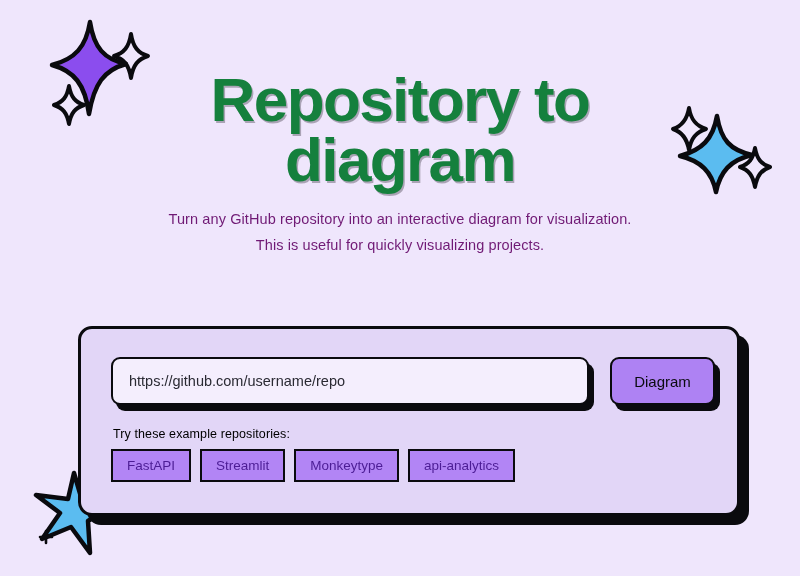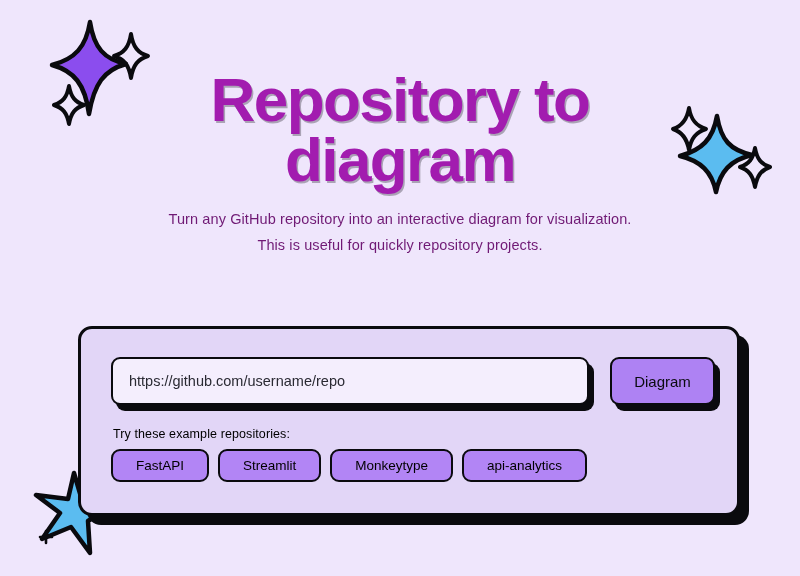--- a/index.html
+++ b/index.html
@@ -27,21 +27,21 @@
   .title {
     position: absolute;
     top: 28px;
     left: 0;
     width: 800px;
     text-align: center;
     font-size: 62px;
     line-height: 0.98;
     font-weight: 800;
     letter-spacing: -1.6px;
-    color: #a21caf;
+    color: #15803d;
     text-shadow: 1.5px 1.5px 0 rgba(10,10,16,0.30);
   }
   .title .line2 { display: block; }
 
   
   .subtitle {
     position: absolute;
     top: 206px;
     left: 0;
     width: 800px;
@@ -170,29 +170,29 @@
     position: absolute;
     left: 30px;
     top: 120px;
     width: 610px;
     display: flex;
     gap: 9px;
   }
   .chip {
     background: #B285F5;
     border: 2px solid #0A0A0E;
-    border-radius: 9px;
+    border-radius: 0;
     height: 33px;
-    padding: 0 23px;
+    padding: 0 14px;
     display: flex;
     align-items: center;
     justify-content: center;
     font-family: "Liberation Sans", sans-serif;
     font-size: 13.5px;
-    color: #000000;
+    color: #4c1d95;
     cursor: pointer;
     white-space: nowrap;
     box-sizing: border-box;
   }
 
   
   .spark { position: absolute; }
   .spark-tl { left: 42px;  top: 14px;  width: 110px; height: 112px; }
   .spark-tr { left: 668px; top: 100px; width: 108px; height: 96px; }
   .spark-bl { left: 28px;  top: 465px; width: 92px;  height: 92px; }
@@ -220,21 +220,21 @@
     <path d="M18 66 L18 78 M12 72 L24 72" stroke="#0A0A0E" stroke-width="2.6" stroke-linecap="round"></path>
   </svg>
 
   <h1 class="title">
     <span>Repository to</span>
     <span class="line2">diagram</span>
   </h1>
 
   <div class="subtitle">
     <div>Turn any GitHub repository into an interactive diagram for visualization.</div>
-    <div>This is useful for quickly repository projects.</div>
+    <div>This is useful for quickly visualizing projects.</div>
     <span class="sub-gap"></span>
   </div>
 
   <div class="card-wrap">
     <div class="card-shadow"></div>
     <div class="card">
 
       <div class="input-row">
 
         <div class="input-shell">

